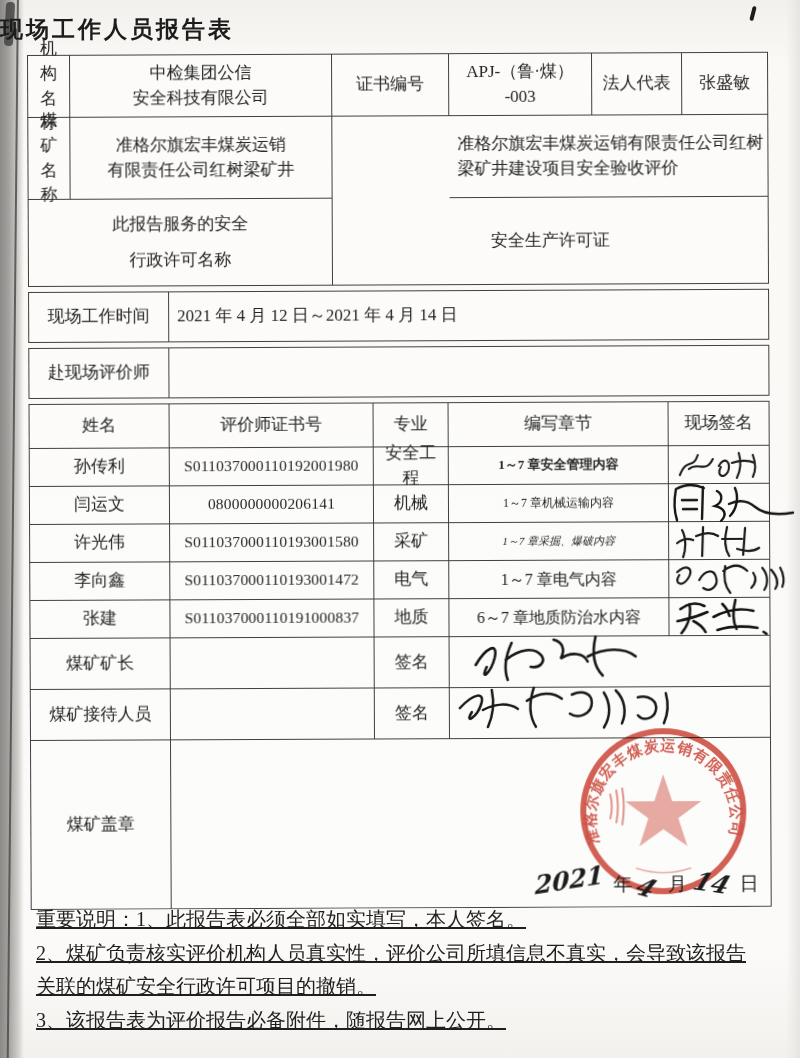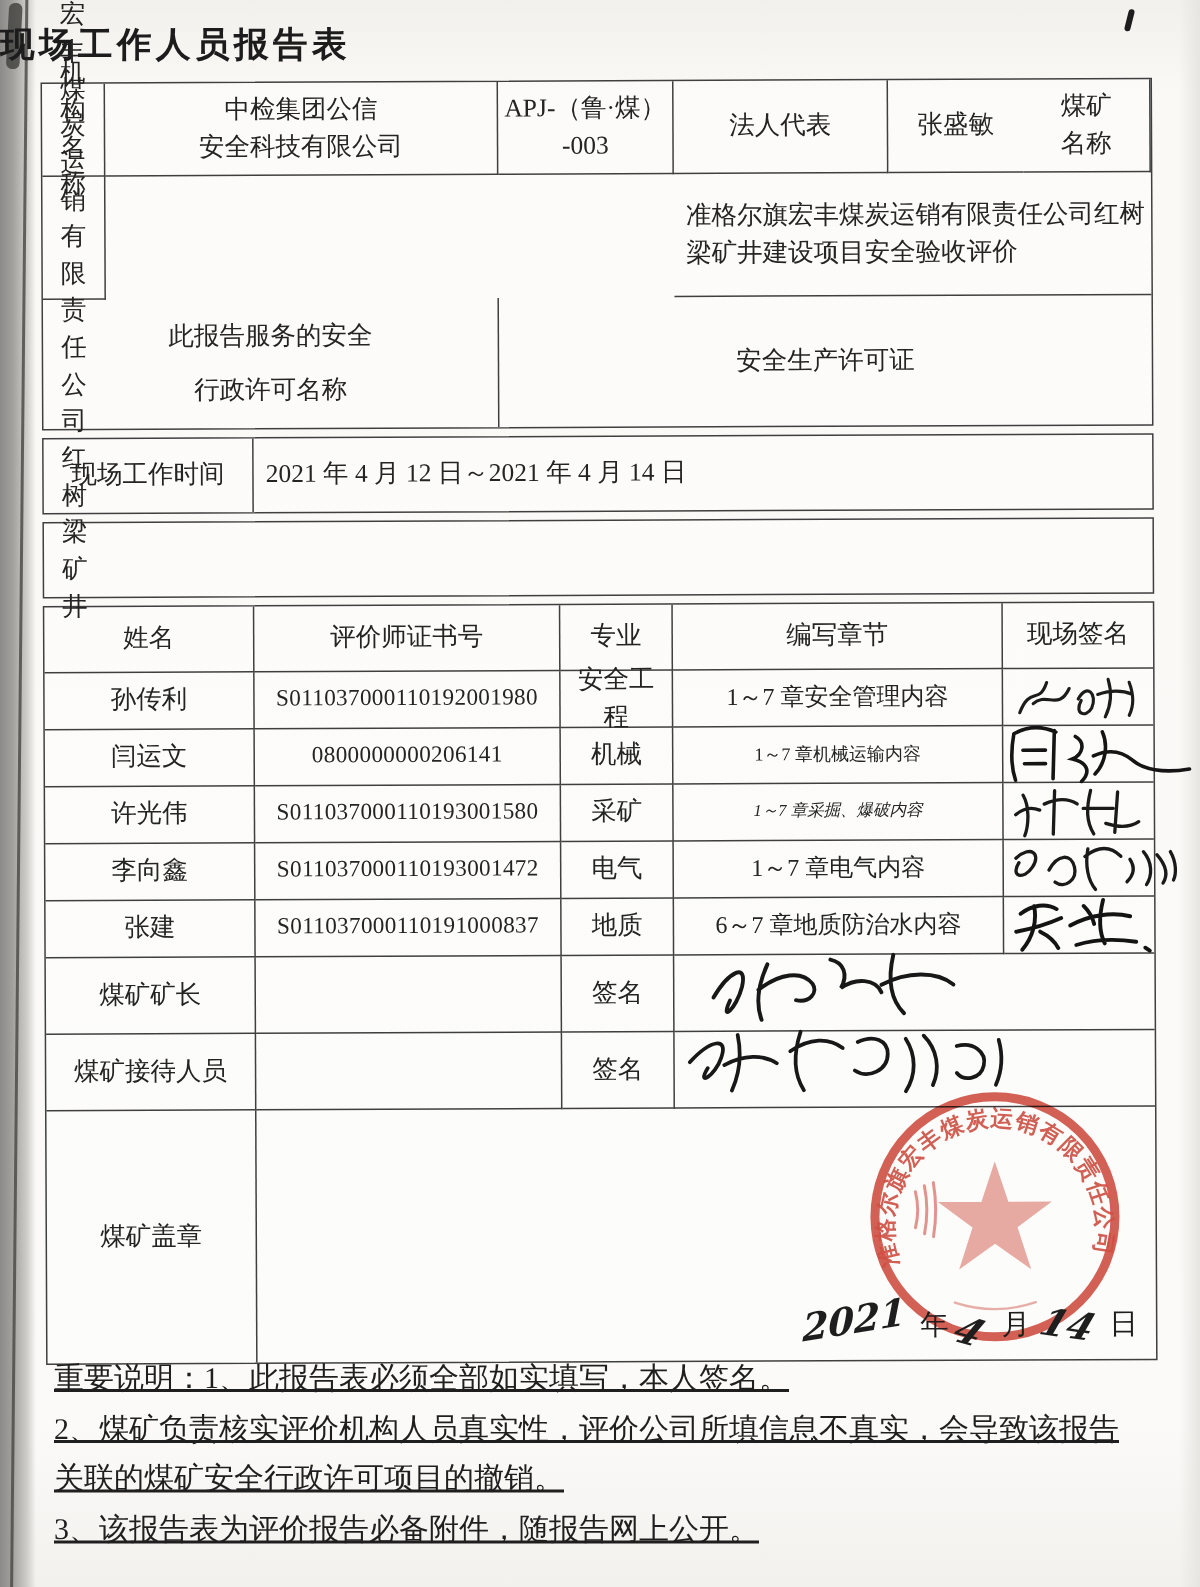--- a/index.html
+++ b/index.html
@@ -94,20 +94,21 @@
 
   <h1 class="title">现场工作人员报告表</h1>
 
   <div class="sheet">
 
     <div class="tbl" style="grid-template-columns:42px 262px 117px 143px 90px 85px;grid-template-rows:62px 82px 86px;">
       <div class="cell preline">机构
 名称</div>
       <div class="cell preline">中检集团公信
 安全科技有限公司</div>
+      <div class="cell">证书编号</div>
       <div class="cell preline">APJ-（鲁·煤）
 -003</div>
       <div class="cell">法人代表</div>
       <div class="cell lastcol">张盛敏</div>
 
       <div class="cell preline">煤矿
 名称</div>
       <div class="cell preline">准格尔旗宏丰煤炭运销
 有限责任公司红树梁矿井</div>
       <div class="cell lastcol left" style="grid-column:4 / span 3;">准格尔旗宏丰煤炭运销有限责任公司红树梁矿井建设项目安全验收评价</div>
@@ -116,35 +117,36 @@
 行政许可名称</div>
       <div class="cell lastrow lastcol" style="grid-column:3 / span 4;">安全生产许可证</div>
     </div>
 
     <div class="tbl" style="grid-template-columns:140px 599px;grid-template-rows:49px;">
       <div class="cell lastrow">现场工作时间</div>
       <div class="cell lastrow lastcol left">2021 年 4 月 12 日～2021 年 4 月 14 日</div>
     </div>
 
     <div class="tbl" style="grid-template-columns:140px 599px;grid-template-rows:49px;">
+      <div class="cell lastrow">赴现场评价师</div>
       <div class="cell lastrow lastcol"></div>
     </div>
 
     <div class="tbl" style="grid-template-columns:140px 204px 75px 220px 100px;grid-template-rows:44px 38px 38px 38px 38px 38px 51px 51px 168px;">
 
       <div class="cell">姓名</div>
       <div class="cell">评价师证书号</div>
       <div class="cell">专业</div>
       <div class="cell">编写章节</div>
       <div class="cell lastcol">现场签名</div>
 
       <div class="cell">孙传利</div>
       <div class="cell num">S011037000110192001980</div>
       <div class="cell">安全工程</div>
-      <div class="cell" style="font-size:16px;">1～7 章安全管理内容</div>
+      <div class="cell" style="font-size:13px;font-weight:bold;">1～7 章安全管理内容</div>
       <div class="cell lastcol">
         <svg class="sig-wrap" style="left:6px;top:2px;" width="92" height="34" viewBox="0 0 92 34">
           <g fill="none" stroke="#1c1c1c" stroke-width="2.1" stroke-linecap="round">
             <path d="M5,27 C12,9 18,22 23,7 M14,21 C23,13 31,26 38,11"></path>
             <path d="M44,18 c6,-11 13,-3 9,6 c-4,7 -12,4 -7,-5"></path>
             <path d="M64,5 c3,10 1,19 -2,25 M57,15 c9,-3 16,-3 23,0 M78,7 c3,8 3,16 0,22"></path>
           </g>
         </svg>
       </div>
 

